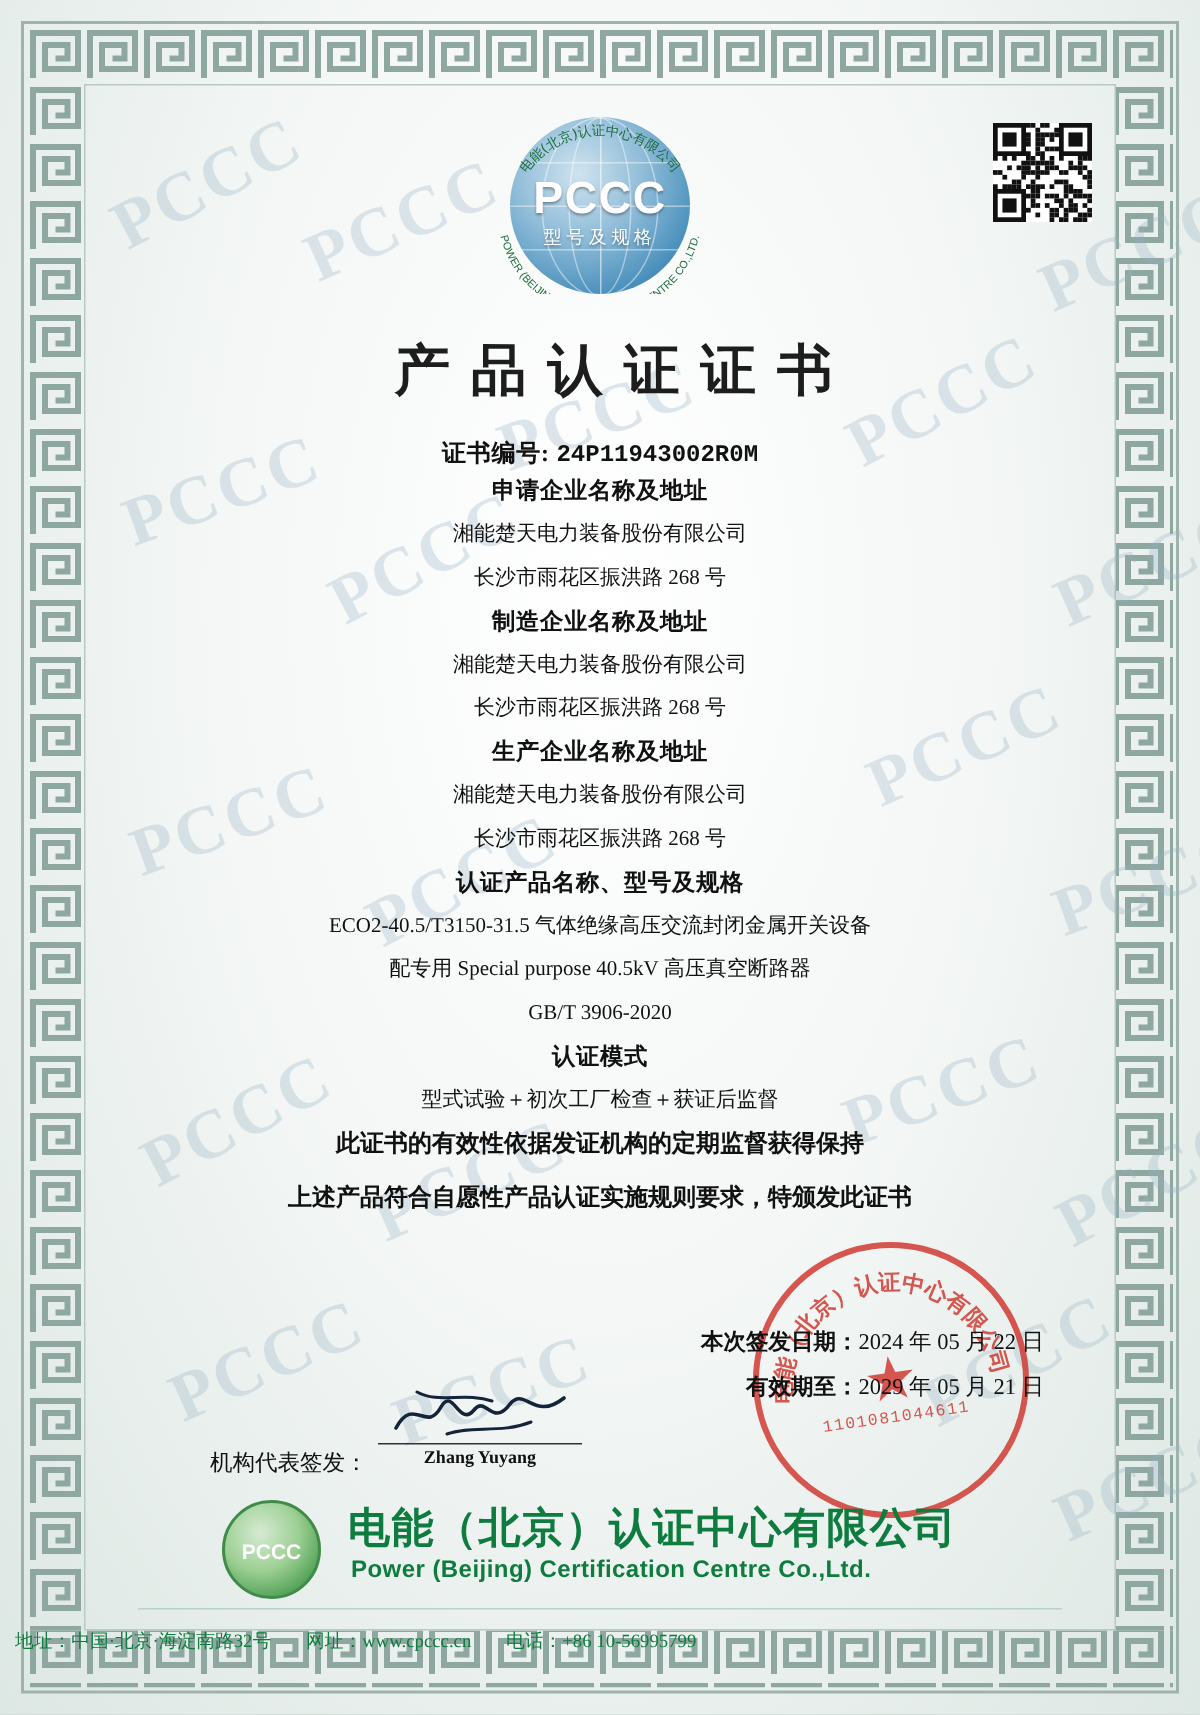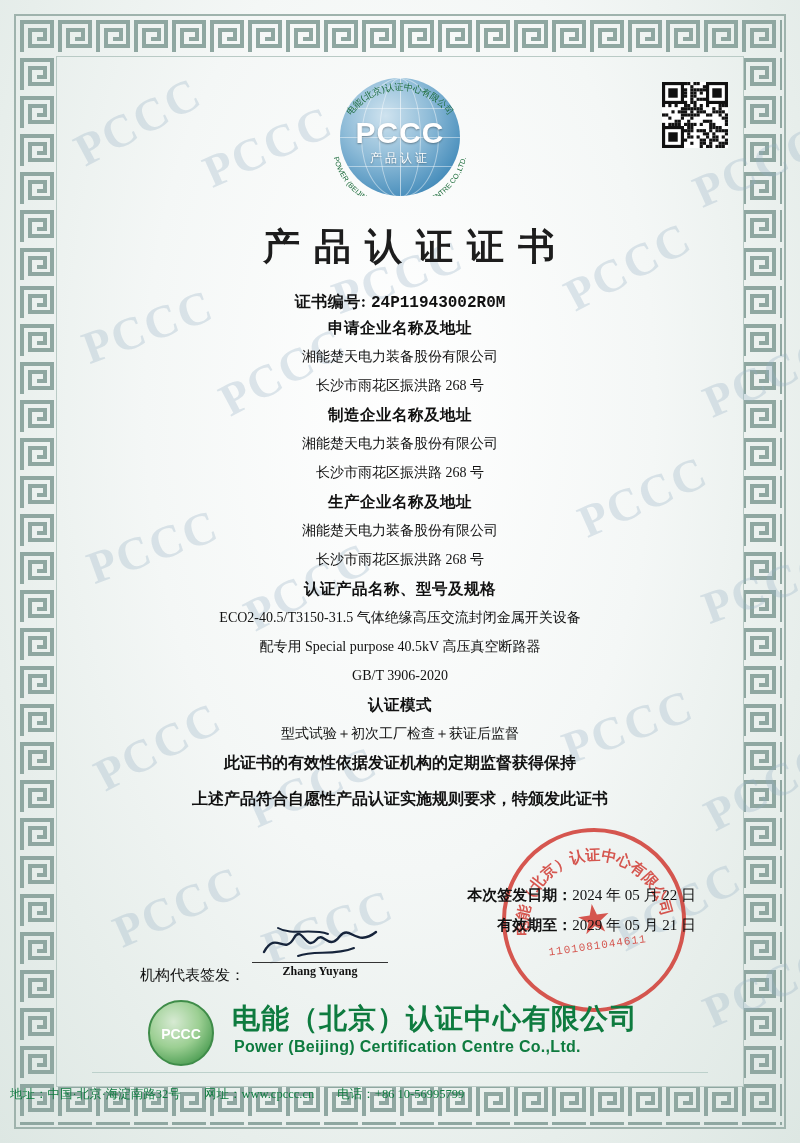--- a/index.html
+++ b/index.html
@@ -238,21 +238,21 @@
       </defs>
       <text font-size="9" fill="#1b6b3a" font-family="DejaVu Sans, sans-serif">
         <textPath href="#arcTop" startOffset="50%" text-anchor="middle" id="ringcn">电能(北京)认证中心有限公司</textPath>
       </text>
       <text font-size="7.2" fill="#1b6b3a" font-family="Liberation Sans, sans-serif">
         <textPath href="#arcBot" startOffset="50%" text-anchor="middle" id="ringen">POWER (BEIJING) CERTIFICATION CENTRE CO.,LTD.</textPath>
       </text>
     </svg>
     <div class="logo-text">
       <div class="pccc-big">PCCC</div>
-      <div class="pccc-cn">产品认证</div>
+      <div class="pccc-cn">型号及规格</div>
     </div>
   </div>
 
   <div class="qr">
     <svg width="66" height="66" viewBox="0 0 66 66" id="qrsvg">
         <rect x="0" y="0" width="66" height="66" fill="#ffffff"></rect>
         <rect x="22" y="0" width="3.142857142857143" height="3.142857142857143" fill="#111"></rect>
         <rect x="25.142857142857142" y="0" width="3.142857142857143" height="3.142857142857143" fill="#111"></rect>
         <rect x="31.428571428571427" y="0" width="3.142857142857143" height="3.142857142857143" fill="#111"></rect>
         <rect x="34.57142857142857" y="0" width="3.142857142857143" height="3.142857142857143" fill="#111"></rect>

